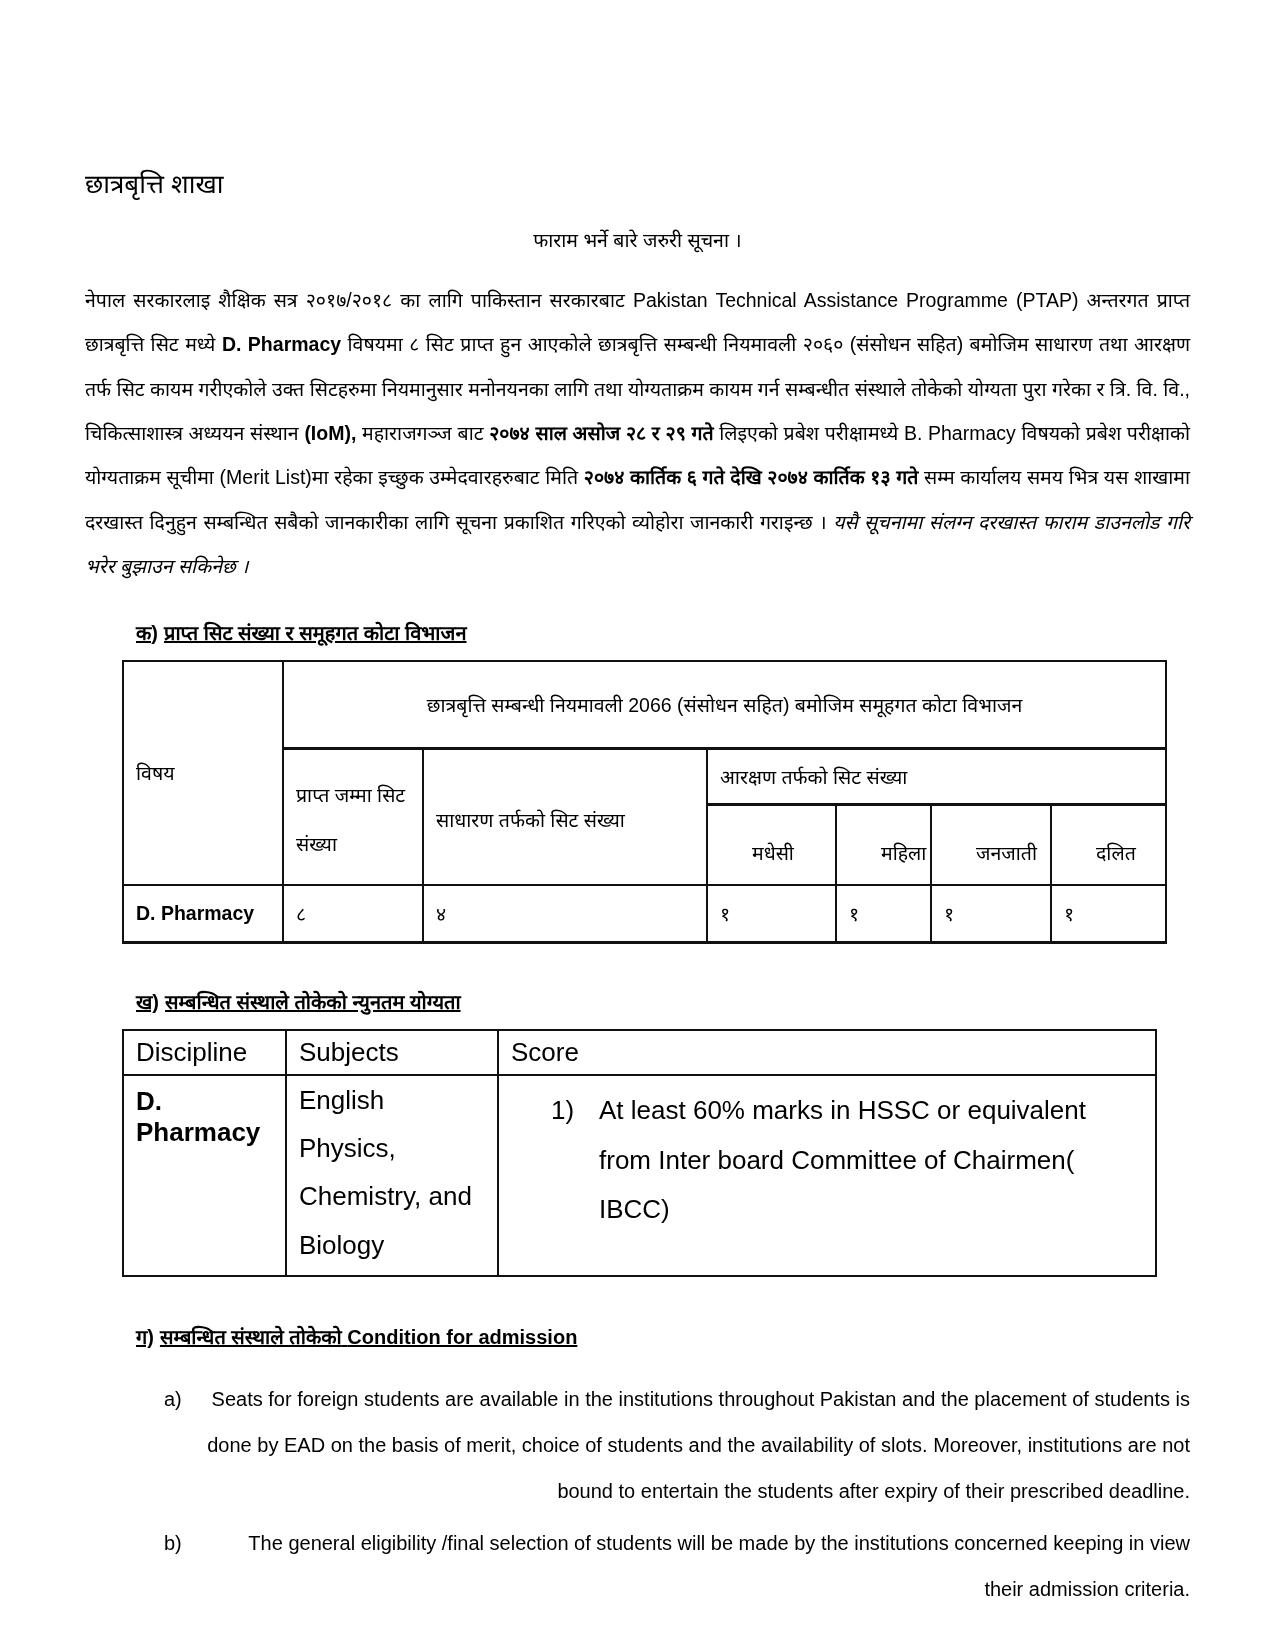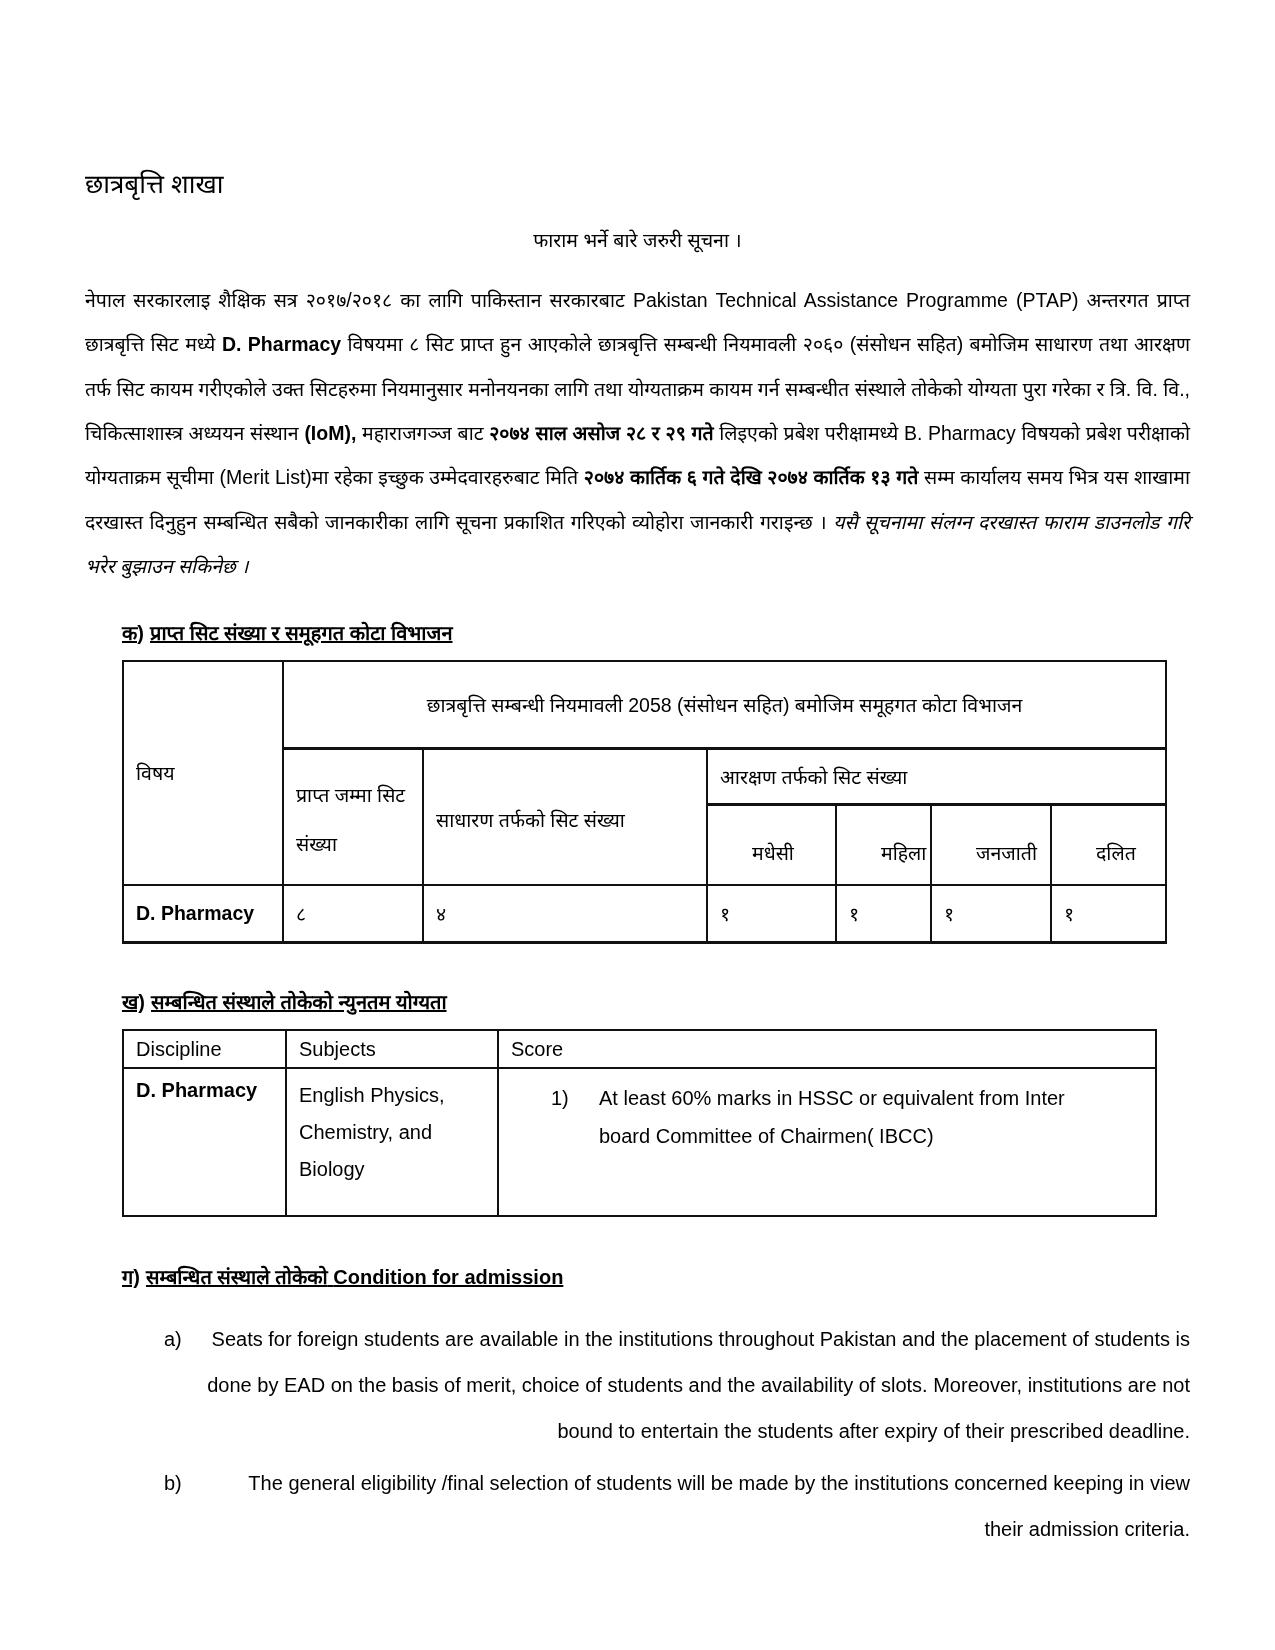--- a/index.html
+++ b/index.html
@@ -11,21 +11,21 @@
   }
   .page { padding:168px 85px 0 85px; box-sizing:border-box; }
   .b { font-weight:bold; }
   .i { font-style:italic; }
 
   .doc-title { text-align:left; font-size:26px; line-height:1.3; }
   .doc-subtitle { text-align:center; font-size:19.5px; line-height:2.35; margin-top:16px; }
   .intro-para { text-align:justify; font-size:19.5px; line-height:2.28; margin-top:14px; }
 
   .section { margin-left:37px; }
-  .section-heading { font-size:20px; font-weight:bold; margin:0; }
+  .section-heading { font-size:20px; font-weight:bold; margin:14px; }
   .section-heading .underlined { text-decoration:underline; }
   .heading-marker { margin-right:6px; }
   .sec-a { margin-top:30px; }
   .sec-b { margin-top:44px; }
   .sec-c { margin-top:46px; }
   .heading-english { font-family:"Liberation Sans", sans-serif;text-align:center; }
 
   table { border-collapse:collapse; table-layout:fixed; }
   td, th { border:2px solid #111; font-weight:normal; text-align:left;
            padding:6px 12px; box-sizing:border-box; overflow:hidden; }
@@ -34,25 +34,25 @@
   .quota-table th, .quota-table td { vertical-align:middle; }
   .qt-subject-h { vertical-align:top; }
   .qt-span-h { text-align:center; height:88px; border-bottom-width:3px; }
   .qt-total-h, .qt-general-h { vertical-align:top; line-height:2.5; padding-top:12px; }
   .qt-general-h { text-align:justify; }
   .qt-reserved-h { height:56px; border-bottom-width:3px; }
   .qt-cat-h { height:80px; vertical-align:middle; padding-top:20px;padding-left:44px; }
   .qt-data-row td { height:58px; border-bottom-width:3px; }
   .qt-subject-cell { font-weight:bold; }
 
-  .qual-table { width:1033px; margin-top:14px; font-size:20px; }
+  .qual-table { width:1033px; margin-top:14px; font-size:26px; }
   .qual-table th { height:38px; vertical-align:middle; }
   .qual-table td { vertical-align:top; }
   .ql-discipline { font-weight:bold; padding-top:10px; }
-  .ql-subjects { line-height:1.85; padding-top:8px; }
+  .ql-subjects { line-height:1.85; padding-top:0; }
   .ql-score { padding-top:10px; }
   .score-item { display:flex; line-height:1.9; padding-left:40px; }
   .score-marker { flex:0 0 48px; }
   .score-text { flex:1; padding-right:40px; }
   .qual-table .row-tall td { height:148px; }
 
   .cond-list { margin-top:26px; font-size:20px; }
   .cond-item { display:flex; line-height:2.3; margin-top:6px; padding-left:42px; }
   .cond-marker { flex:0 0 40px; }
   .cond-text { flex:1; text-align:right; }
@@ -79,21 +79,21 @@
           <col style="width:140px">
           <col style="width:284px">
         <col style="width:129px">
           <col style="width:95px">
           <col style="width:120px">
           <col style="width:115px">
       </colgroup>
       <tbody>
         <tr>
           <th rowspan="3" class="qt-subject-h">विषय</th>
-          <th colspan="6" class="qt-span-h">छात्रबृत्ति सम्बन्धी नियमावली 2058 (संसोधन सहित) बमोजिम समूहगत कोटा विभाजन</th>
+          <th colspan="6" class="qt-span-h">छात्रबृत्ति सम्बन्धी नियमावली 2066 (संसोधन सहित) बमोजिम समूहगत कोटा विभाजन</th>
         </tr>
         <tr>
           <th rowspan="2" class="qt-total-h">प्राप्त जम्मा सिट संख्या</th>
           <th rowspan="2" class="qt-general-h">साधारण तर्फको सिट संख्या</th>
           <th colspan="4" class="qt-reserved-h">आरक्षण तर्फको सिट संख्या</th>
         </tr>
         <tr>
           <th class="qt-cat-h">मधेसी</th>
           <th class="qt-cat-h">महिला</th>
           <th class="qt-cat-h">जनजाती</th>

